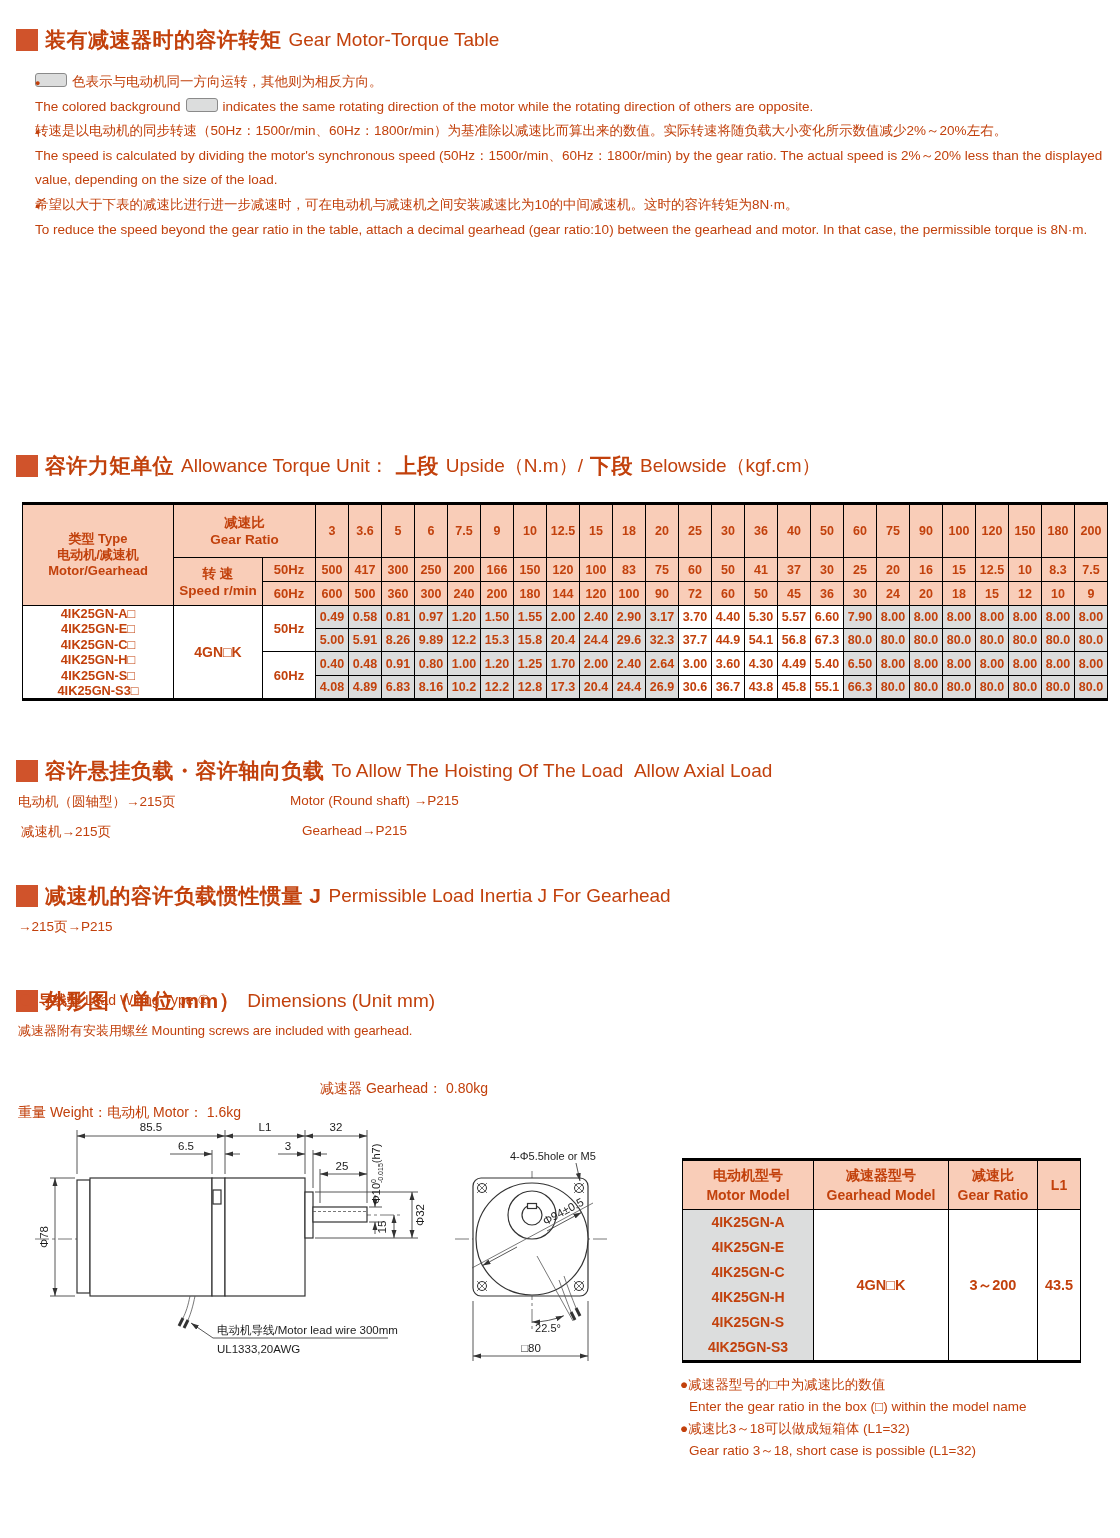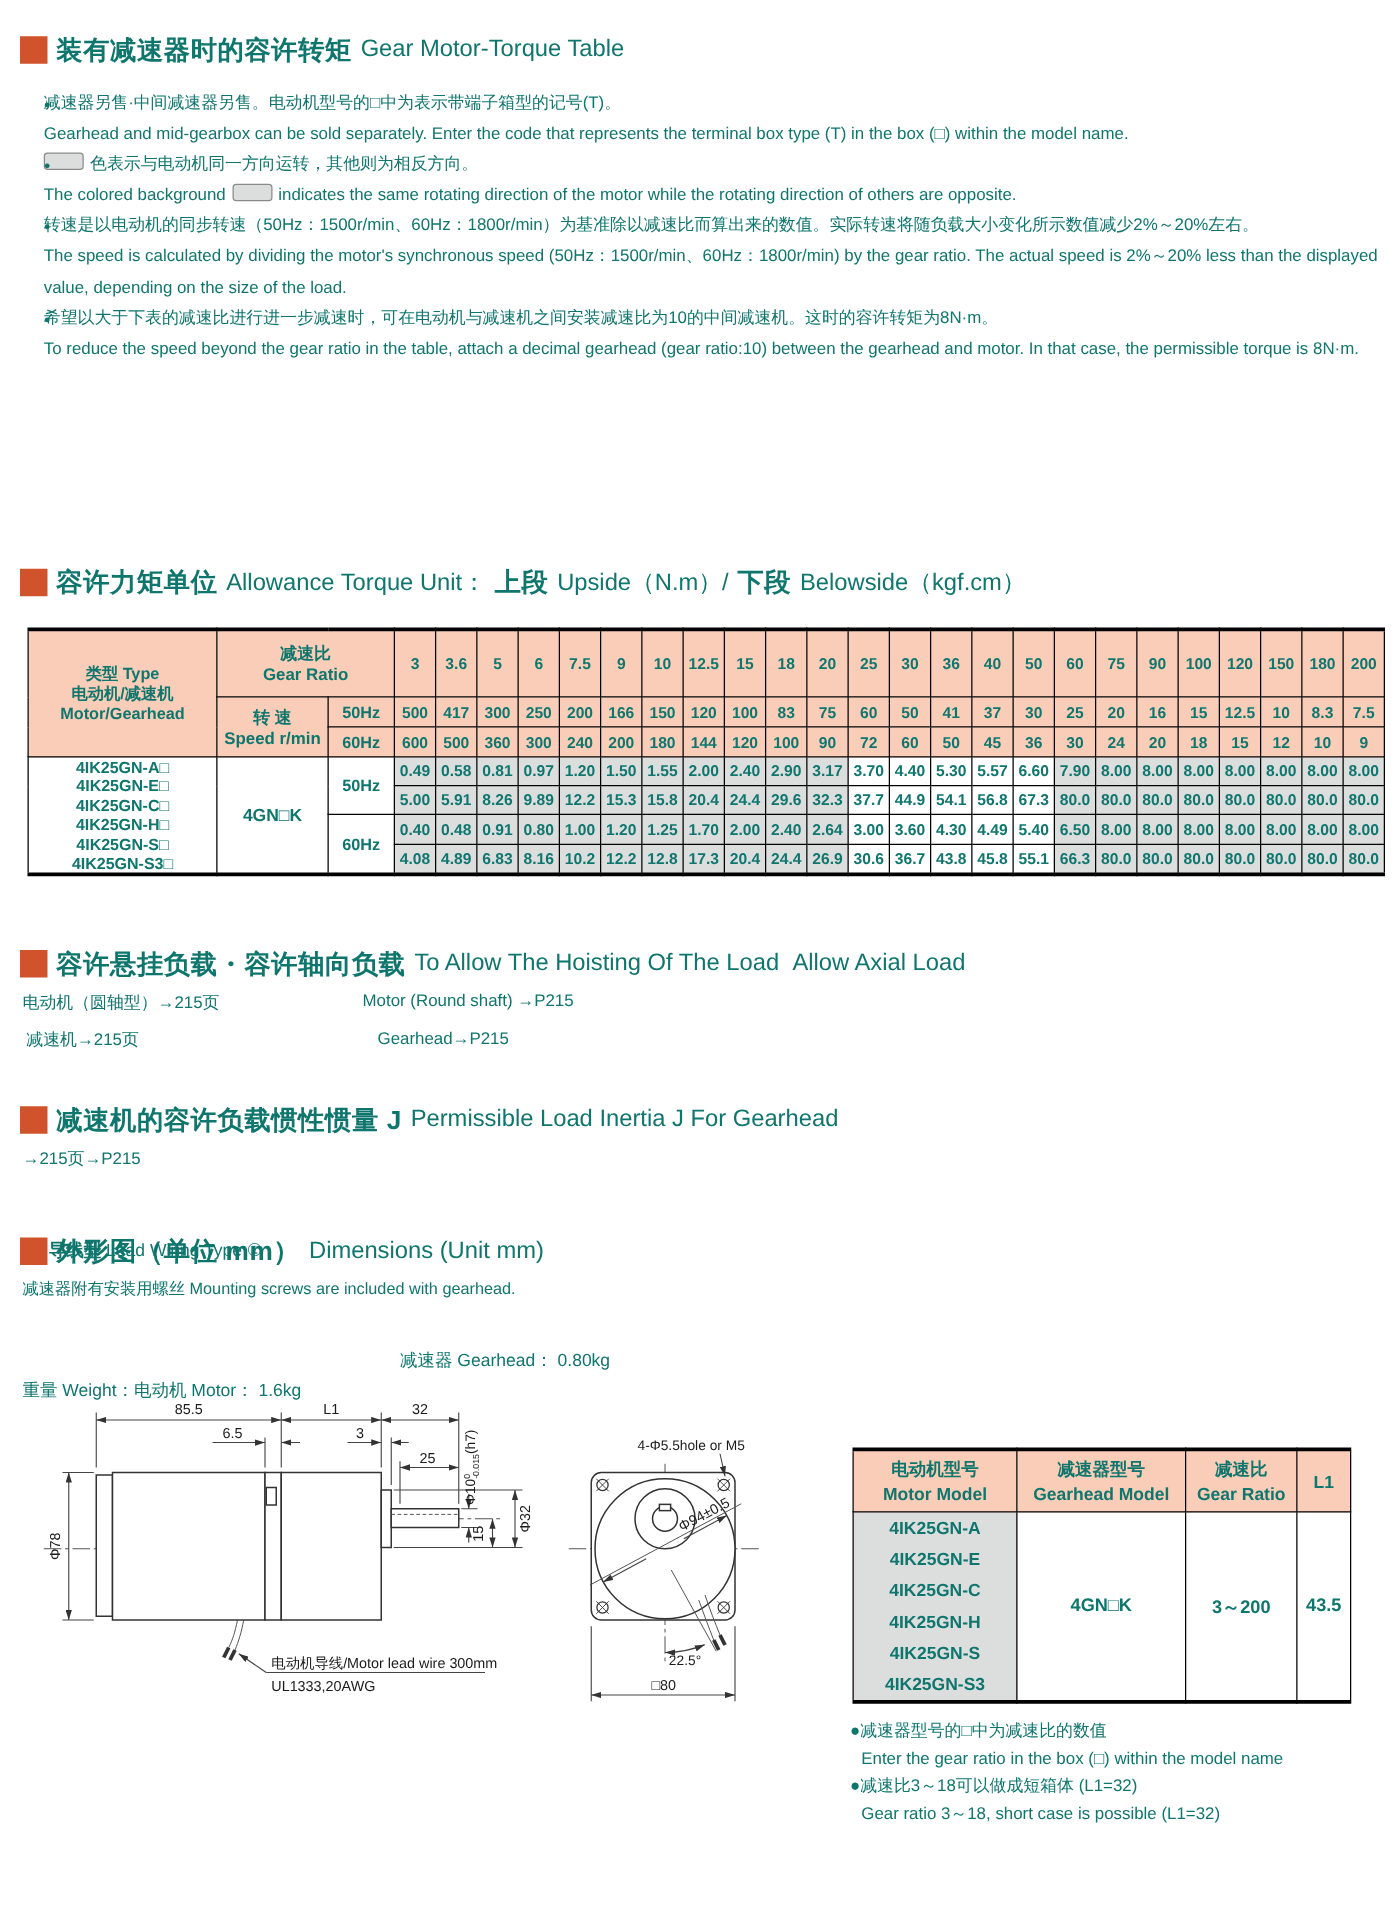--- a/index.html
+++ b/index.html
@@ -1,17 +1,17 @@
 <!DOCTYPE html>
 <html><head>
 <meta charset="utf-8">
 <style>
   html,body{margin:0;padding:0;background:#fff;}
   #page{position:relative;width:1120px;height:1538px;background:#fff;overflow:hidden;
-        font-family:"Liberation Sans",sans-serif;color:#0f766e;}
+        font-family:"Liberation Sans",sans-serif;color:#c2410c;}
   
   .sec-head{position:absolute;display:flex;align-items:center;gap:7px;white-space:nowrap;}
   .sq{width:22px;height:22px;background:#d0532b;flex:0 0 auto;}
   .t-zh{font-weight:bold;font-size:21px;letter-spacing:0.5px;}
   .t-en{font-size:19px;text-align:right;}
   
   #bullets{position:absolute;left:20px;top:70px;width:1086px;font-size:13.5px;line-height:24.6px;}
   .bullet{position:relative;padding-left:15px;}
   .bzh::before{content:"●";position:absolute;left:0;font-size:9px;top:1px;}
   .bzh{position:relative;}
@@ -70,24 +70,20 @@
 
 <div id="page">
 
   <div class="sec-head" style="left:16px;top:26px;">
     <span class="sq"></span>
     <span class="t-zh">装有减速器时的容许转矩</span>
     <span class="t-en">Gear Motor-Torque Table</span>
   </div>
 
   <div id="bullets">
-    <div class="bullet">
-      <div class="bzh">减速器另售·中间减速器另售。电动机型号的□中为表示带端子箱型的记号(T)。</div>
-      <div class="ben">Gearhead and mid-gearbox can be sold separately. Enter the code that represents the terminal box type (T) in the box (□) within the model name.</div>
-    </div>
     <div class="bullet">
       <div class="bzh"><span class="swatch"></span><span>色表示与电动机同一方向运转，其他则为相反方向。</span></div>
       <div class="ben"><span>The colored background</span><span class="swatch2"></span><span>indicates the same rotating direction of the motor while the rotating direction of others are opposite.</span></div>
     </div>
     <div class="bullet">
       <div class="bzh">转速是以电动机的同步转速（50Hz：1500r/min、60Hz：1800r/min）为基准除以减速比而算出来的数值。实际转速将随负载大小变化所示数值减少2%～20%左右。</div>
       <div class="ben">The speed is calculated by dividing the motor's synchronous speed (50Hz：1500r/min、60Hz：1800r/min) by the gear ratio. The actual speed is 2%～20% less than the displayed value, depending on the size of the load.</div>
     </div>
     <div class="bullet">
       <div class="bzh">希望以大于下表的减速比进行进一步减速时，可在电动机与减速机之间安装减速比为10的中间减速机。这时的容许转矩为8N·m。</div>

